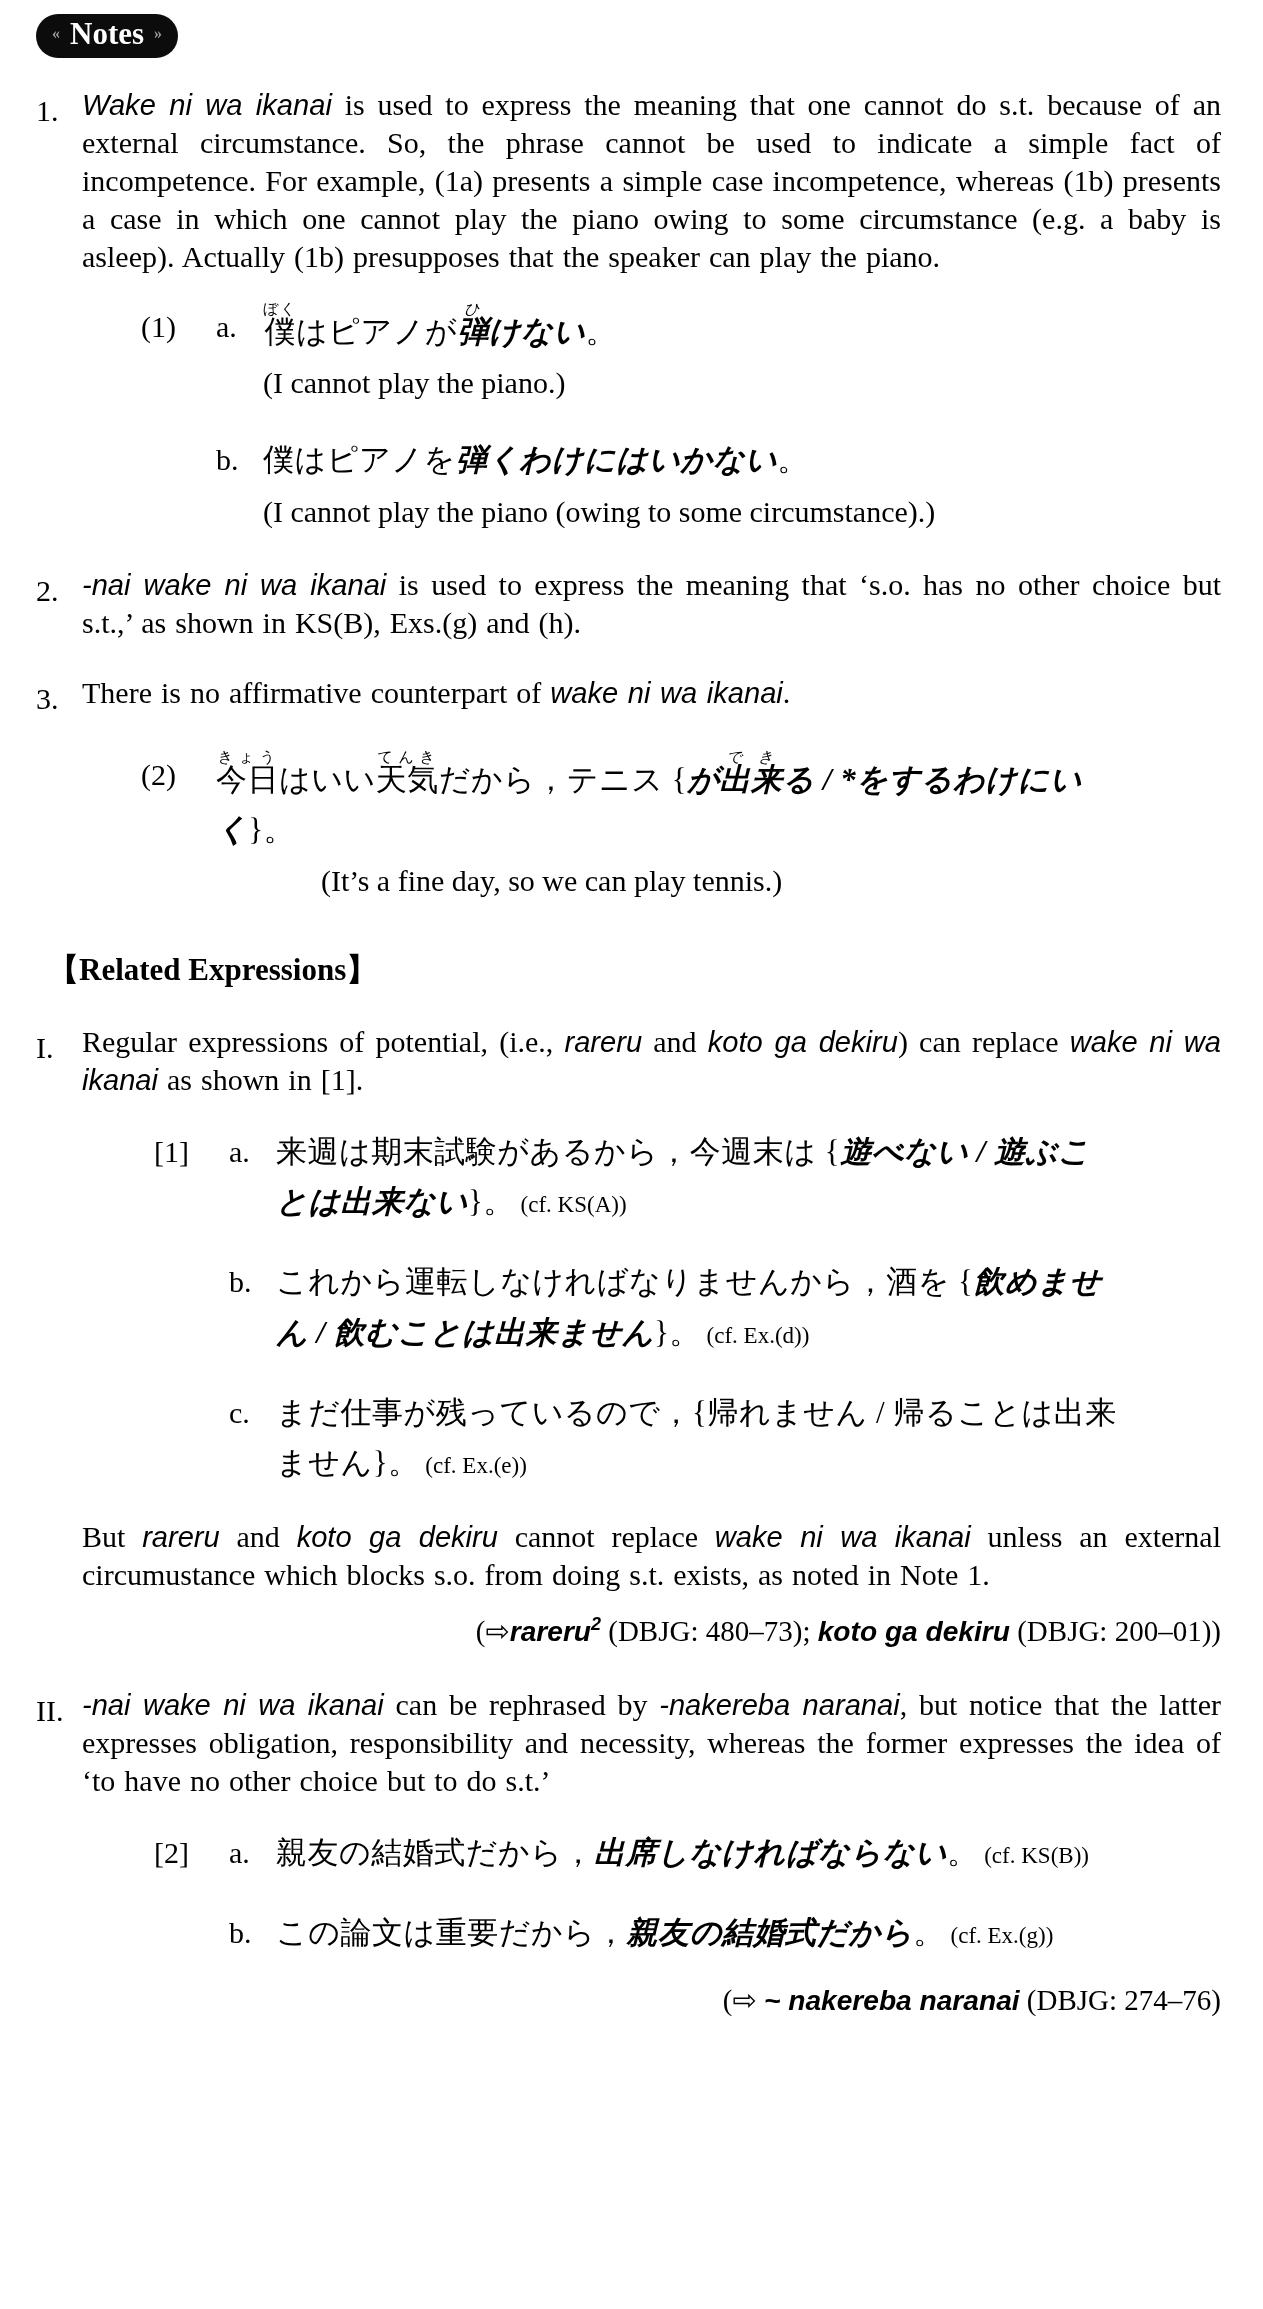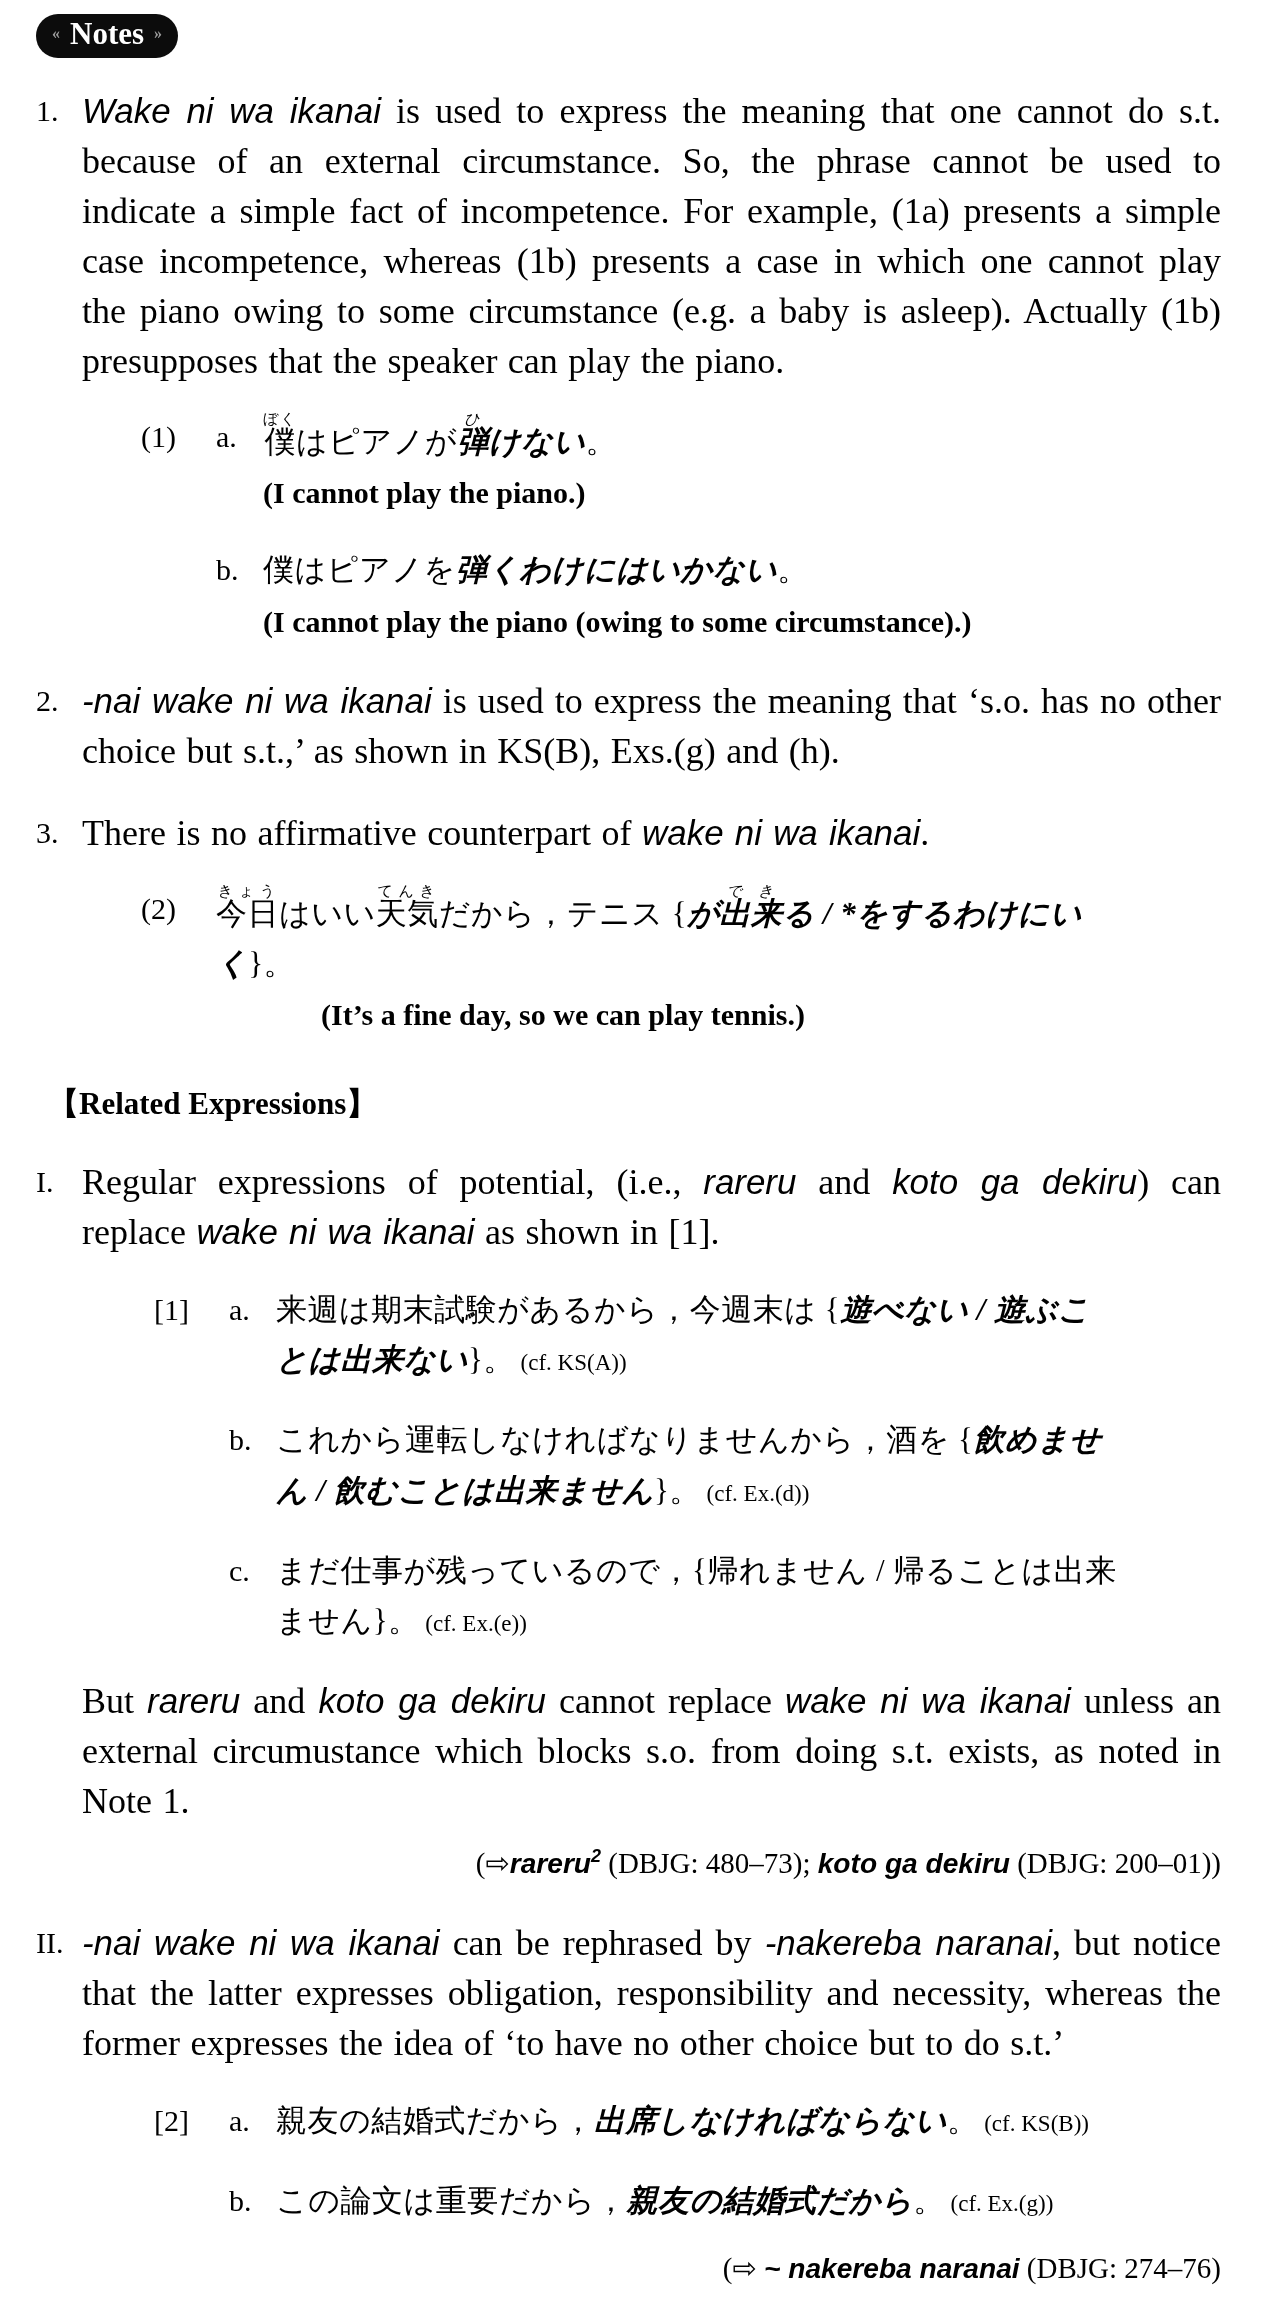--- a/index.html
+++ b/index.html
@@ -24,33 +24,33 @@
     padding:3px 16px 7px 16px;
     font-weight:bold;
     font-size:31px;
     line-height:1.1;
   }
   .orn{color:#9c9c9c;font-size:16px;line-height:1;}
   
   .note{display:flex;margin-top:32px;}
   .note.first{margin-top:28px;}
   .num{flex:none;width:46px;font-size:30px;line-height:50px;}
-  .nbody{flex:1;font-size:36px;line-height:50px;text-align:justify;word-spacing:1.5px;}
+  .nbody{flex:1;font-size:30px;line-height:38px;text-align:justify;word-spacing:1.5px;}
   
   .exgroup{margin-top:26px;padding-left:105px;}
   .exgroup.brk{padding-left:118px;margin-top:28px;}
   .exrow{display:flex;}
   .exrow + .exrow{margin-top:30px;}
   .exlabel{flex:none;width:75px;font-size:30px;line-height:50px;}
   .exletter{flex:none;width:47px;font-size:30px;line-height:50px;}
   .excontent{flex:1;}
   .jpline{font-size:31px;line-height:1.62;letter-spacing:0.5px;}
   .jpline .jb{font-weight:700;font-style:italic;}
   .cf{font-size:23px;letter-spacing:0;}
-  .trans{font-size:30px;line-height:44px;margin-top:4px;letter-spacing:0;font-weight:bold;}
+  .trans{font-size:30px;line-height:44px;margin-top:4px;letter-spacing:0;}
   .trans.deep{margin-left:105px;}
   ruby rt{font-size:15px;font-weight:400;letter-spacing:2px;}
   
   .re-head{margin-top:46px;font-size:31px;font-weight:bold;margin-left:12px;}
   .refline{margin-top:8px;text-align:right;font-size:29px;line-height:44px;}
   .refline.last{margin-top:20px;}
   .butpara{margin-top:30px;}
   
   .i{font-family:"Liberation Sans", sans-serif;font-style:italic;font-size:0.97em;}
   .bi{font-family:"Liberation Sans", sans-serif;font-style:italic;font-weight:bold;font-size:0.97em;}

